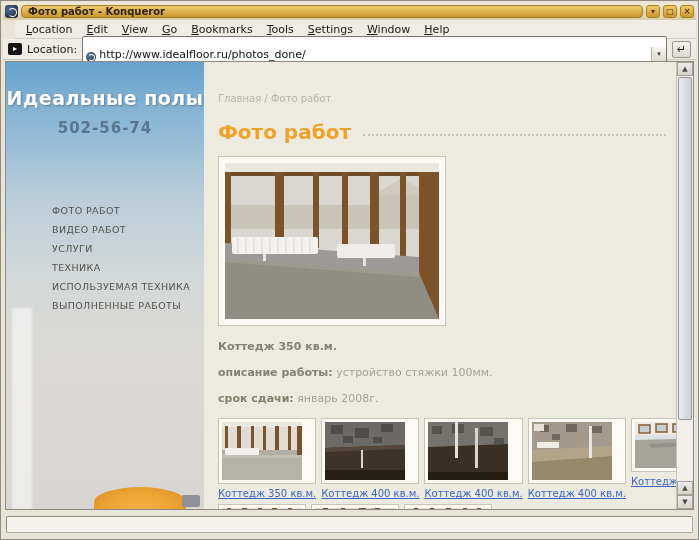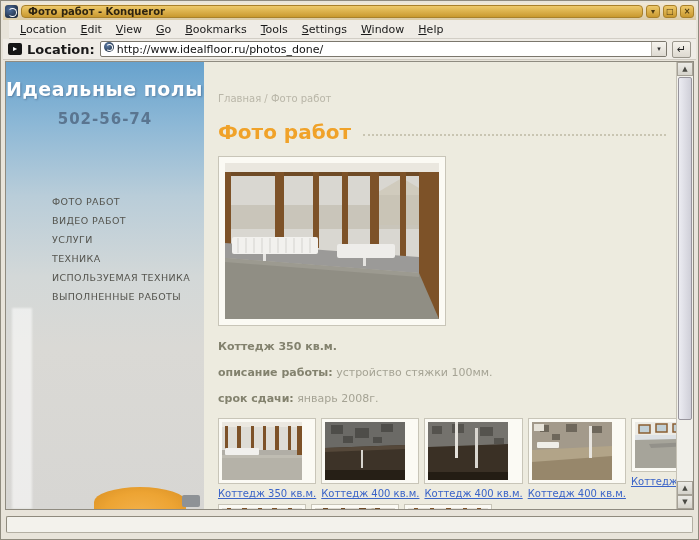--- a/index.html
+++ b/index.html
@@ -36,43 +36,43 @@
   }
   .win-btn {
     width: 14px; height: 13px; border-radius: 3px; flex: 0 0 auto;
     background: linear-gradient(#eec96a, #c9992f); border: 1px solid #a9812a;
     font-size: 8px; line-height: 11px; text-align: center; color: #4d3a10; font-weight: bold;
     cursor: default;
   }
 
   
   .menubar {
-    position: absolute; left: 8px; top: 19px; right: 2px; height: 19px;
+    position: absolute; left: 14px; top: 19px; right: 2px; height: 19px;
     background: #efece6; border-bottom: 1px solid #d2cec6;
     display: flex; align-items: center; padding-left: 4px;
   }
   .menu-item {
     display: inline-block; padding: 2px 7px; font-size: 11px; color: #1a1a1a;
   }
   .menu-item::first-letter { text-decoration: underline; }
 
   
   .loctoolbar {
     position: absolute; left: 2px; top: 38px; right: 2px; height: 21px;
     background: #efece6; border-bottom: 1px solid #cfcbc2;
     display: flex; align-items: center; gap: 5px; padding: 0 5px;
   }
   .clear-btn {
     width: 14px; height: 12px; background: #151515; border-radius: 2px;
     color: #fff; font-size: 8px; line-height: 12px; text-align: center; flex: 0 0 auto;
   }
-  .loc-label { font-size: 13px; color: #1a1a1a; flex: 0 0 auto; font-weight: bold; }
+  .loc-label { font-size: 11px; color: #1a1a1a; flex: 0 0 auto; }
   .combo {
-    flex: 1; height: 16px; background: #fff; border: 1px solid #7b776d; border-radius: 2px;
-    display: flex; align-items: flex-start; overflow: hidden;
+    flex: 1; height: 27px; background: #fff; border: 1px solid #7b776d; border-radius: 2px;
+    display: flex; align-items: flex-end; overflow: hidden;
   }
   .favicon {
     width: 10px; height: 10px; border-radius: 50%; margin: 0 3px 0 3px; flex: 0 0 auto;
     background: radial-gradient(circle at 35% 35%, #5d7da8, #15202e);
     position: relative;
   }
   .favicon::after {
     content: ""; position: absolute; left: 2px; top: 2px; width: 5px; height: 5px;
     border: 1.2px solid #fff; border-left-color: transparent; border-radius: 50%;
   }
@@ -100,21 +100,21 @@
 
   
   .sidebar {
     width: 198px; flex: 0 0 auto; position: relative; overflow: hidden;
     background: linear-gradient(180deg, #67a2cd 0%, #8db8d6 14%, #b9cdd9 30%, #d3d8d8 48%, #dad9d5 64%, #d7d6d3 100%);
   }
   .sidebar::before { 
     content: ""; position: absolute; left: 6px; top: 55%; bottom: 0; width: 20px;
     background: rgba(255,255,255,0.55); filter: blur(1px);
   }
-  .brand { margin-top: 16px; font-size: 19px; font-weight: bold;
+  .brand { margin-top: 25px; text-align: center; font-size: 19px; font-weight: bold;
     color: #ffffff; text-shadow: 1px 1px 2px rgba(20,40,80,0.35); letter-spacing: 0.5px; }
   .phone { margin-top: 10px; text-align: center; font-size: 15px; font-weight: bold;
     color: #5a7590; letter-spacing: 1px; }
   .nav { margin-top: 66px; padding-left: 46px; }
   .nav-item { display: block; text-decoration: none; cursor: pointer; margin-bottom: 4px; }
   .nav-label { display: block; font-size: 9.5px; color: #54544e; letter-spacing: 0.4px;
     padding: 2px 0 2px 0; white-space: nowrap; }
   .nav-line { height: 2px;
     background: linear-gradient(to right, #f2ab32 0, #f2ab32 22px, #a9a8a2 22px, #a9a8a2 100%); }
   .machine {

